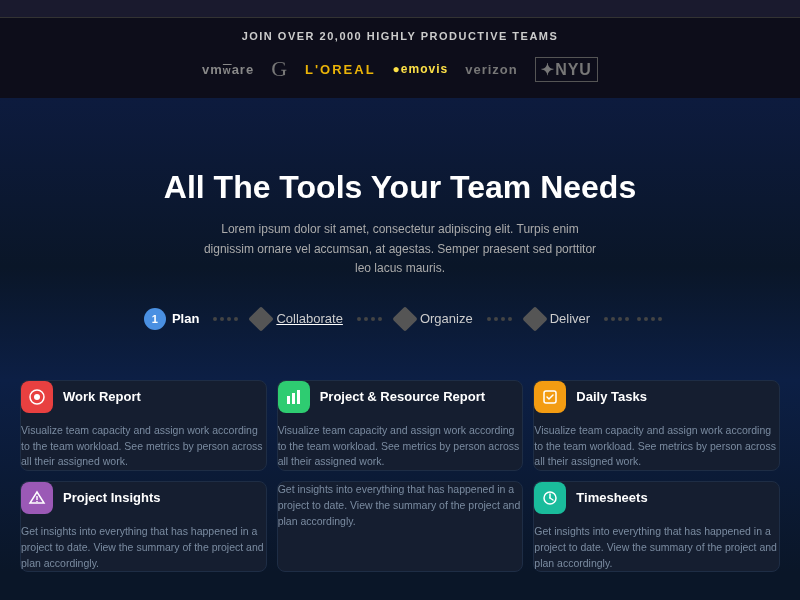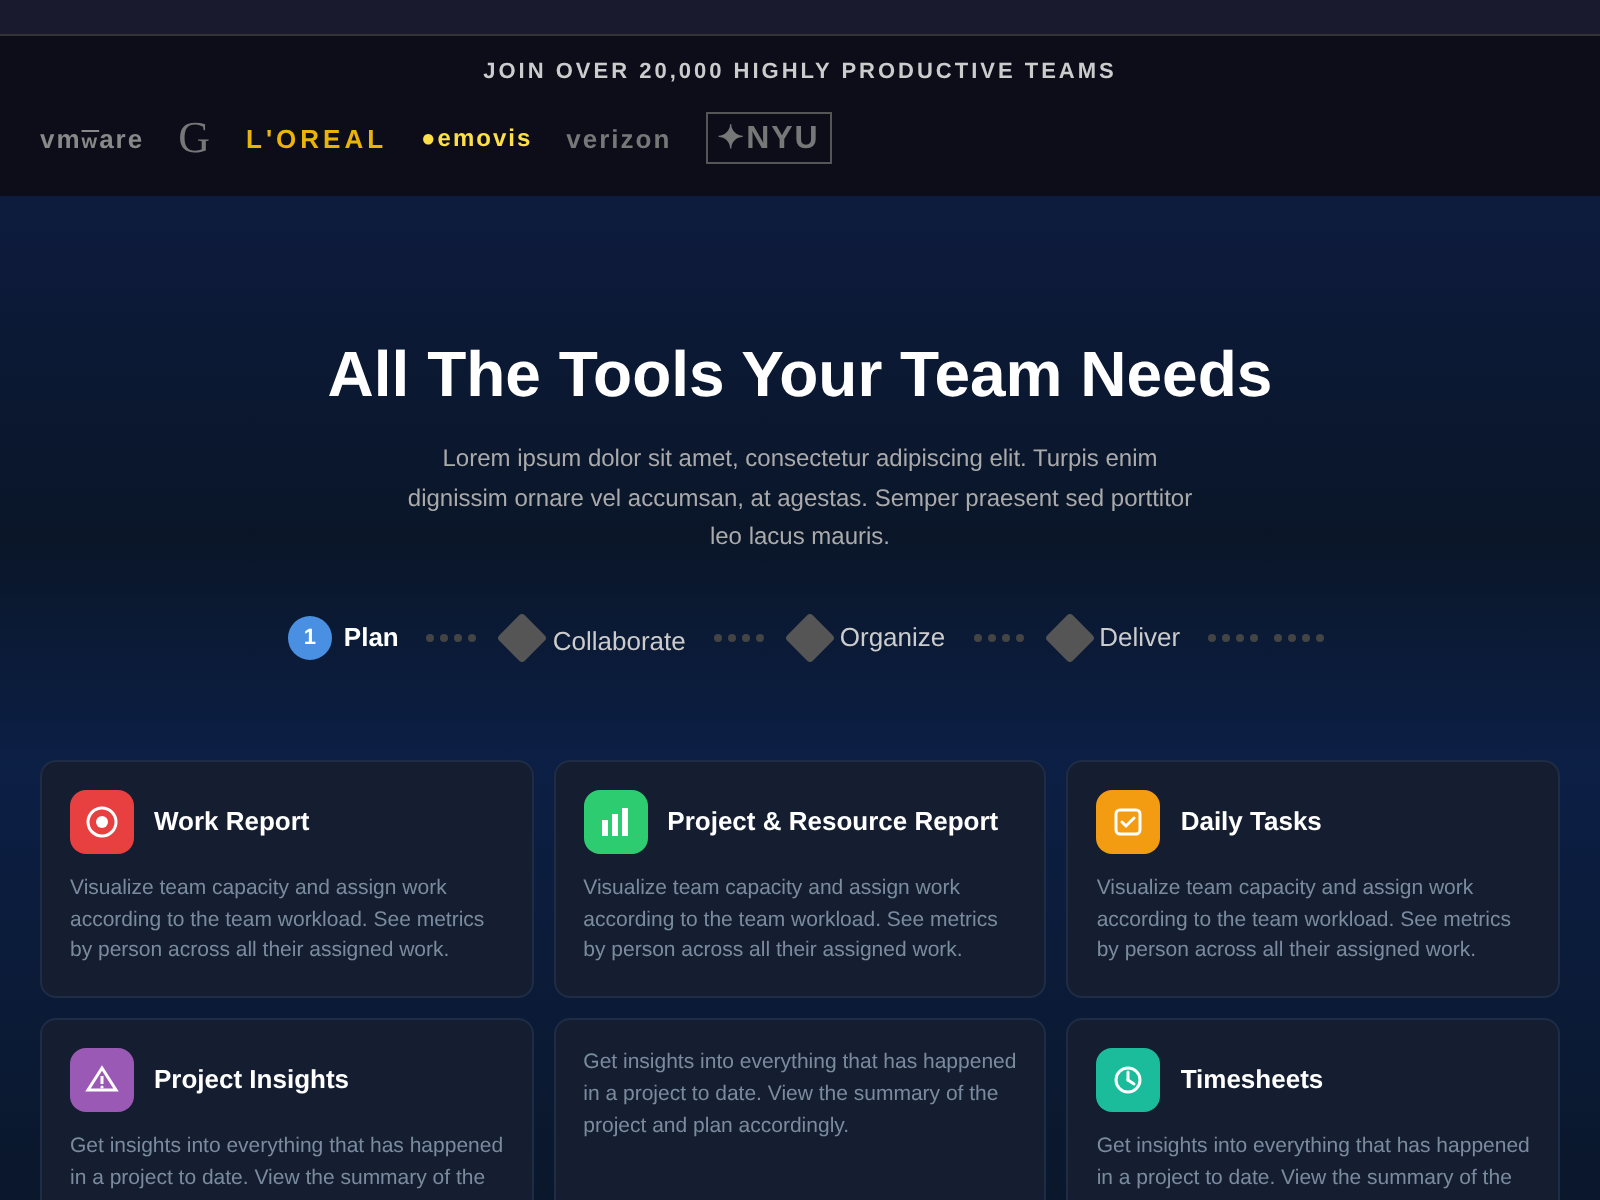--- a/index.html
+++ b/index.html
@@ -29,20 +29,21 @@
       text-align: center;
       font-size: 11px;
       font-weight: 700;
       letter-spacing: 1.5px;
       color: #ccc;
       margin-bottom: 14px;
     }
 
     .logos-row {
       display: flex;
+      justify-content: center;
       align-items: center;
       gap: 17px;
     }
 
     .logo-item {
       color: #888;
       font-size: 13px;
       font-weight: 600;
       letter-spacing: 1px;
     }
@@ -143,21 +144,21 @@
 
     .cards-grid {
       display: grid;
       grid-template-columns: repeat(3, 1fr);
       gap: 10px;
     }
 
     .card {
       background: #151e30;
       border-radius: 8px;
-      padding: 14px;
+      padding: 0;
       border: 1px solid #1e2d45;
     }
 
     .card-header {
       display: flex;
       align-items: center;
       gap: 10px;
       margin-bottom: 10px;
     }
 
@@ -219,21 +220,21 @@
       <div class="tab-plan-icon">1</div>
       <span class="tab-label active">Plan</span>
     </div>
     <div class="tab-dots">
       <div class="tab-dot"></div>
       <div class="tab-dot"></div>
       <div class="tab-dot"></div>
       <div class="tab-dot"></div>
     </div>
 
-    <div class="tab-item" style="gap:6px;align-items:flex-end;">
+    <div class="tab-item" style="gap:6px;align-items:center;text-decoration:underline;">
       <div style="width:18px;height:18px;background:#555;transform:rotate(45deg);border-radius:2px;flex-shrink:0;"></div>
       <span class="tab-label">Collaborate</span>
     </div>
     <div class="tab-dots">
       <div class="tab-dot"></div>
       <div class="tab-dot"></div>
       <div class="tab-dot"></div>
       <div class="tab-dot"></div>
     </div>
 

